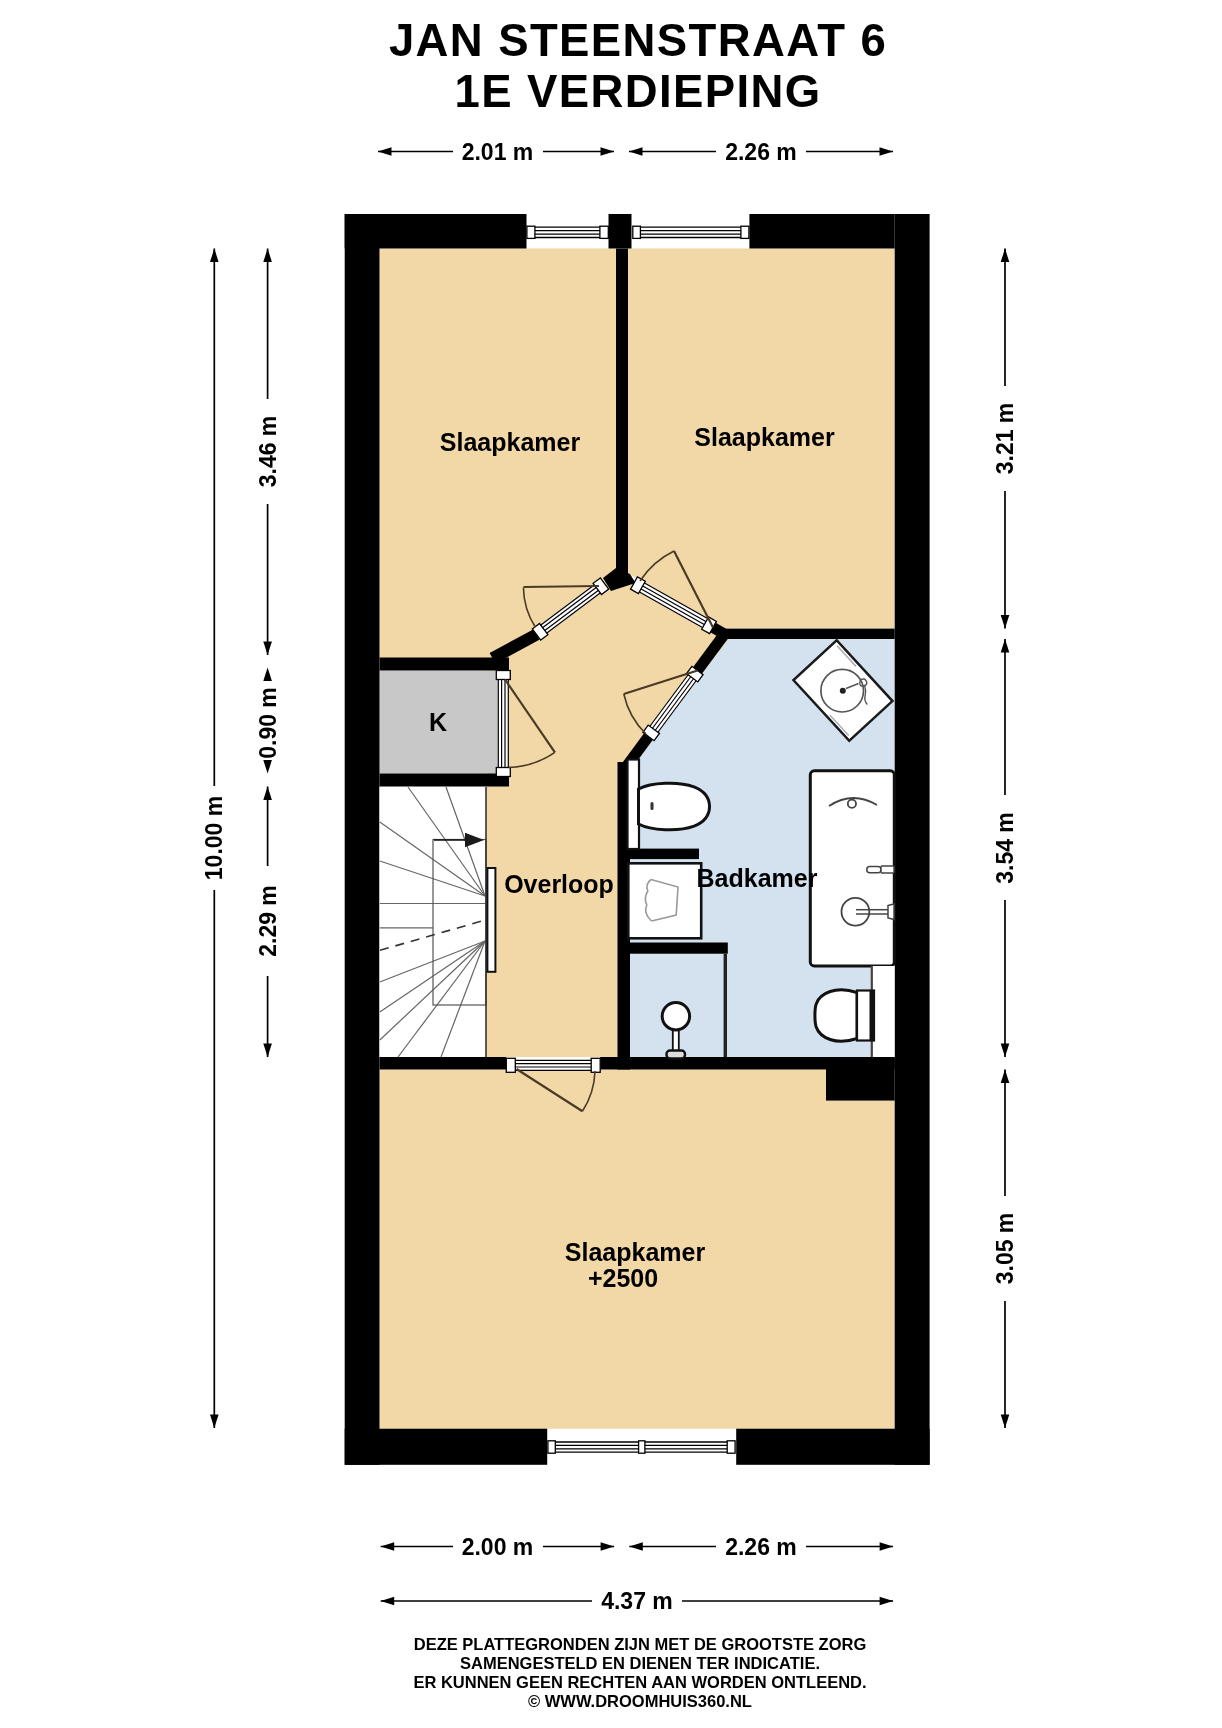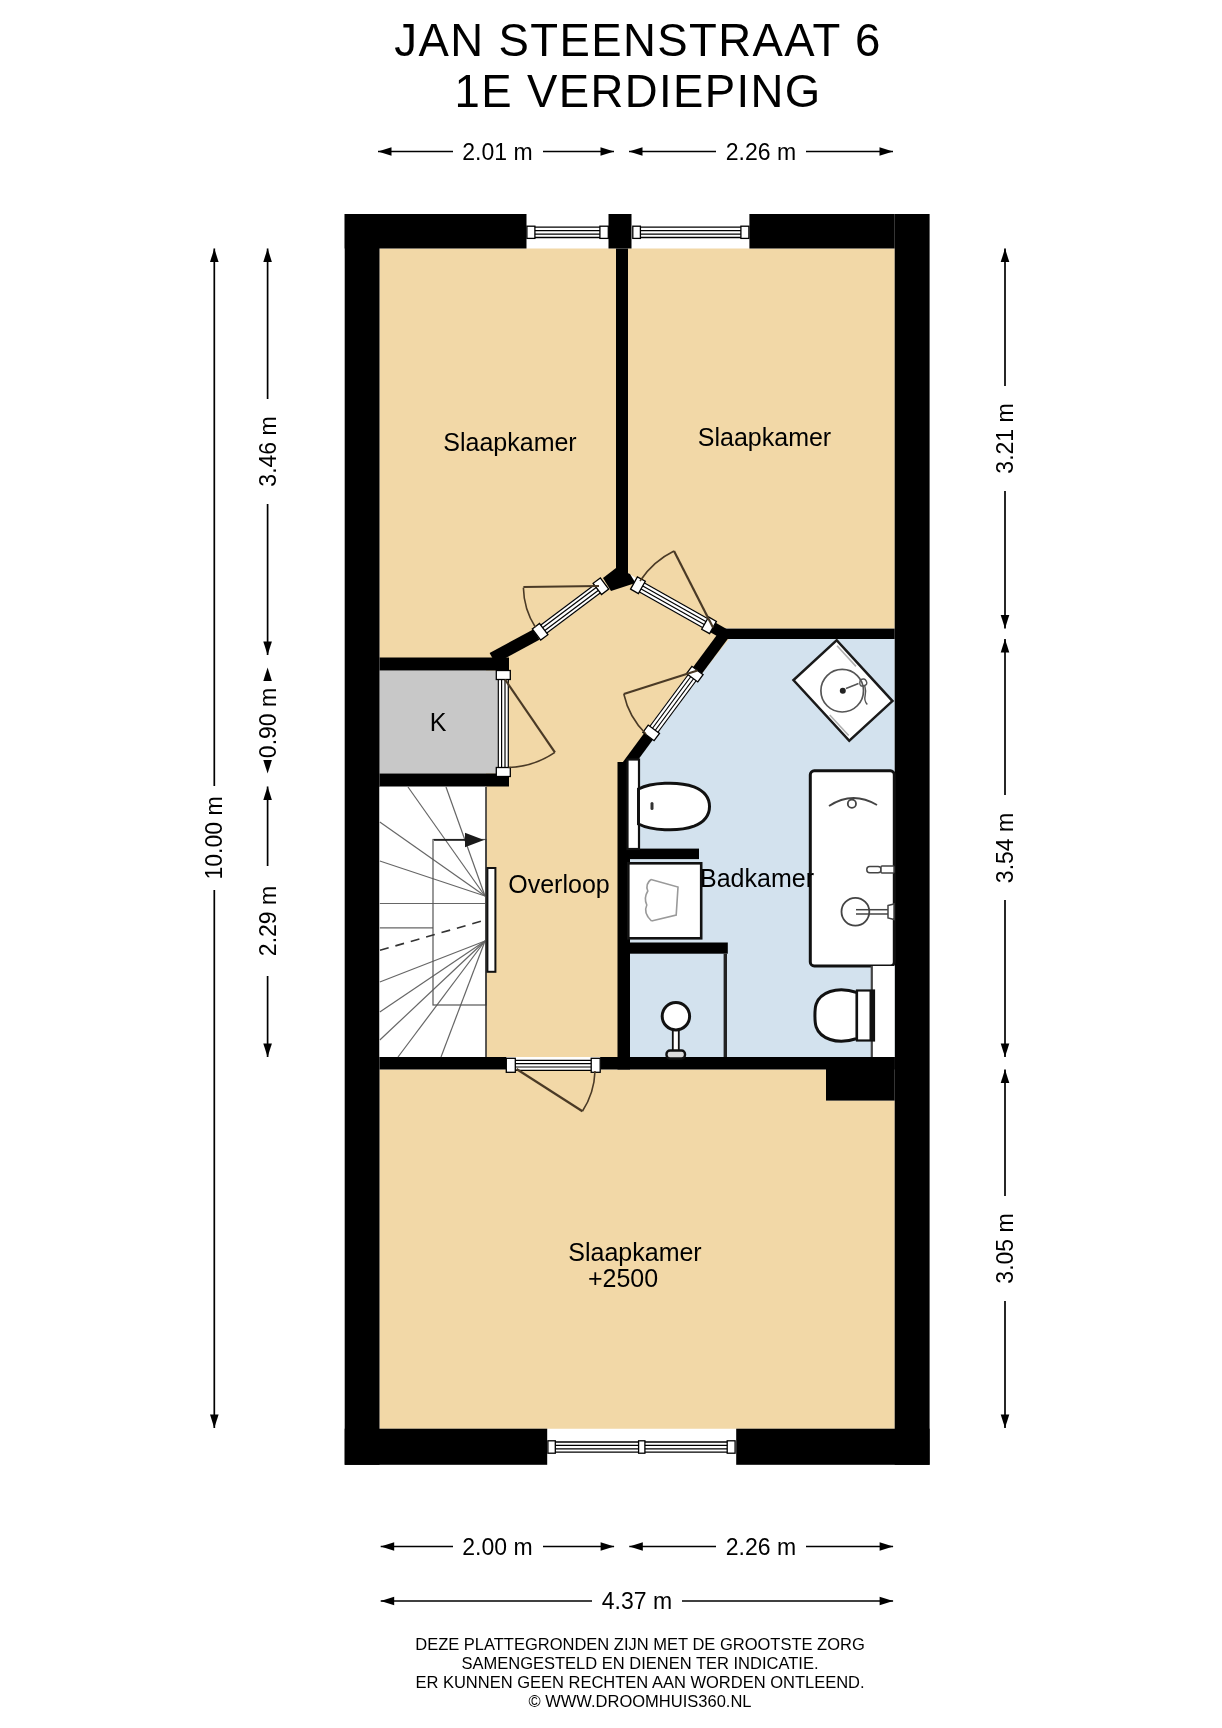--- a/index.html
+++ b/index.html
@@ -1,16 +1,16 @@
 <!DOCTYPE html>
 <html><head>
 <meta charset="utf-8">
 <style>
 html,body{margin:0;padding:0;background:#ffffff;}
-#page{width:1222px;height:1728px;position:relative;background:#ffffff;font-family:"Liberation Sans",sans-serif;}
+#page{width:1222px;height:1728px;position:relative;background:#ffffff;font-family:"Liberation Sans",sans-serif;font-weight:bold;}
 svg{display:block;}
 text{font-family:"Liberation Sans",sans-serif;fill:#000;}
 </style>
 </head>
 <body>
 <div id="page">
 <svg width="1222" height="1728" viewBox="0 0 1222 1728">
 
 <g>
 <text x="638" y="56" font-size="45.5" letter-spacing="1.4" text-anchor="middle">JAN STEENSTRAAT 6</text>

